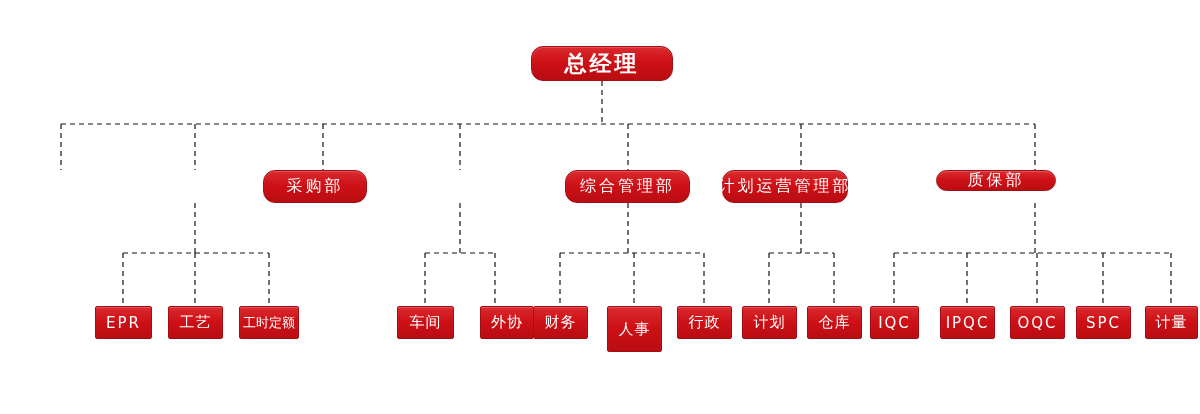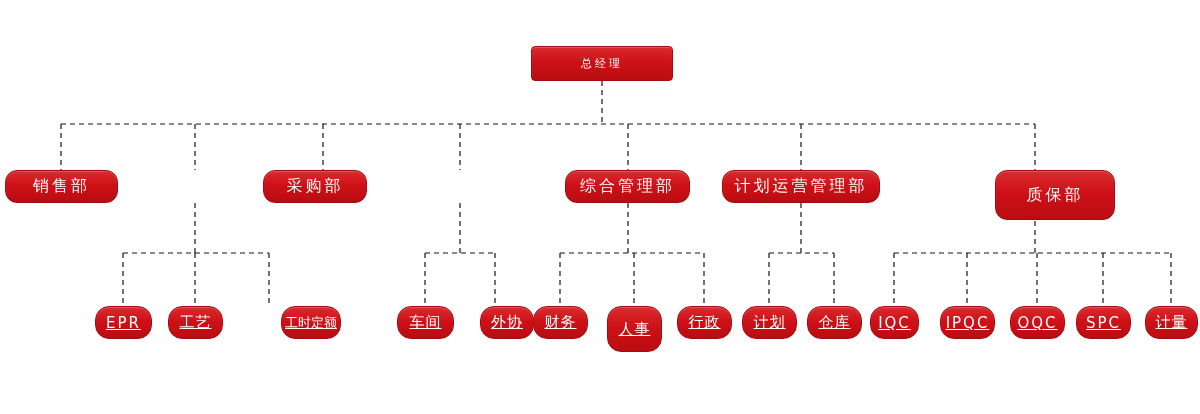--- a/index.html
+++ b/index.html
@@ -37,39 +37,38 @@
     color: #ffffff;
     background: linear-gradient(180deg, #da2a2e 0%, #cd1016 48%, #b90d12 100%);
     border: 1px solid #a30d11;
     border-radius: 10px;
     box-sizing: border-box;
     box-shadow: inset 0 1px 1px rgba(255,255,255,0.22);
     white-space: nowrap;
   }
   .node span { display: inline-block; }
   .root-node {
-    font-size: 11px;
-    font-weight: normal;
+    font-size: 22px;
+    font-weight: bold;
     letter-spacing: 3px;
-    border-radius: 4px;
+    border-radius: 12px;
   }
   .l2-node {
     font-size: 16px;
     font-weight: 500;
     letter-spacing: 3px;
     border-radius: 12px;
   }
   .l3-node {
     font-size: 15px;
     letter-spacing: 1px;
-    border-radius: 14px;
-    text-decoration: underline;
+    border-radius: 2px;
   }
   .l3-node.latin { letter-spacing: 2px; font-size: 15px; }
-  .l3-node.tight { font-size: 13px; letter-spacing: 0; margin-left: 42px; }
+  .l3-node.tight { font-size: 13px; letter-spacing: 0; }
 </style>
 </head>
 <body>
 
 <div id="canvas">
 
   <svg id="connectors" viewBox="0 0 1200 414" xmlns="http://www.w3.org/2000/svg">
 
     <path d="M602 81 V124"></path>
 
@@ -111,33 +110,30 @@
     <path d="M967 253 V306"></path>
     <path d="M1037 253 V306"></path>
     <path d="M1103 253 V306"></path>
     <path d="M1171 253 V306"></path>
   </svg>
 
   <div class="node root-node" style="left:531px;top:46px;width:142px;height:35px">
     <span>总经理</span>
   </div>
 
-  <div class="node l2-node" style="left:5px;top:170px;width:113px;height:33px">
-    <span>销售部</span>
-  </div>
   <div class="node l2-node" style="left:263px;top:170px;width:104px;height:33px">
     <span>采购部</span>
   </div>
   <div class="node l2-node" style="left:565px;top:170px;width:125px;height:33px">
     <span>综合管理部</span>
   </div>
-  <div class="node l2-node" style="left:722px;top:170px;width:158px;height:33px">
+  <div class="node l2-node" style="left:722px;top:170px;width:126px;height:33px">
     <span>计划运营管理部</span>
   </div>
-  <div class="node l2-node" style="left:995px;top:170px;width:120px;height:50px">
+  <div class="node l2-node" style="left:936px;top:170px;width:120px;height:21px">
     <span>质保部</span>
   </div>
 
   <div class="node l3-node latin" style="left:95px;top:306px;width:57px;height:33px">
     <span>EPR</span>
   </div>
   <div class="node l3-node" style="left:168px;top:306px;width:55px;height:33px">
     <span>工艺</span>
   </div>
   <div class="node l3-node tight" style="left:239px;top:306px;width:60px;height:33px">

